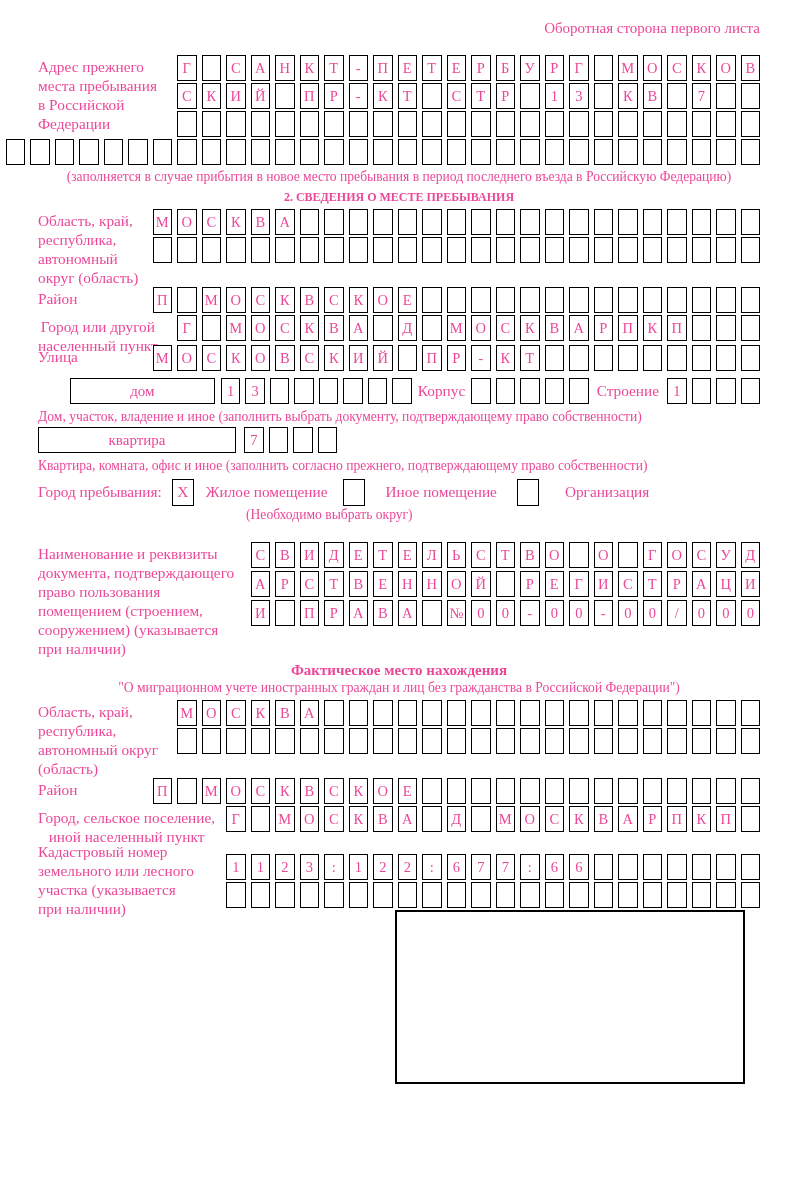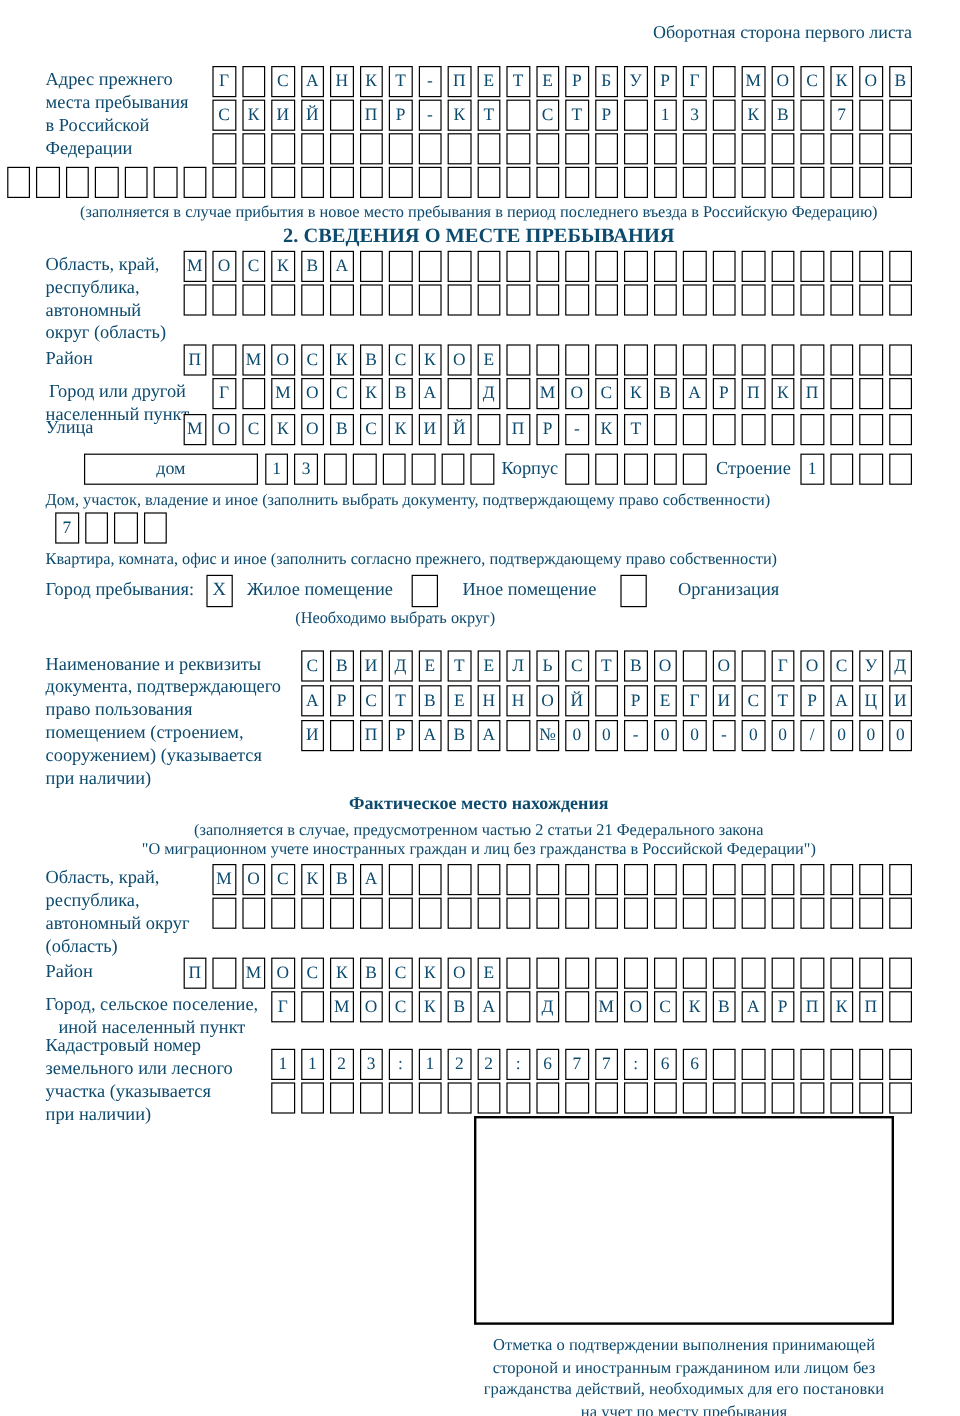--- a/index.html
+++ b/index.html
@@ -1,37 +1,37 @@
 <!DOCTYPE html>
 <html><head>
 <meta charset="utf-8">
 <style>
   html,body {margin:0; padding:0; background:#fff;}
   .page {
     width:800px; height:1180px; box-sizing:border-box;
     padding:0 40px 0 38px; position:relative; overflow:hidden;
-    background:#ffffff; color:#0c4a6e;
+    background:#ffffff; color:#ec4899;
     font-family:"Liberation Serif", serif;
   }
   .header-note {padding-top:20px; text-align:right; font-size:15px;}
   
   .cellrow {display:flex; gap:5px; flex:0 0 auto;}
   .cell {
     flex:0 0 auto; width:19.5px; height:26px; box-sizing:border-box;
     border:1.8px solid #000; display:flex; align-items:center; justify-content:center;
     font-size:14.5px; background:#fff;
   }
   .frows {display:flex; flex-direction:column; gap:2px; align-items:flex-end; margin-left:auto;}
   .field {display:flex; align-items:flex-start;}
   .flabel {flex:0 0 auto; font-size:15.3px; line-height:19px; white-space:pre-line; padding-top:2px;}
   .flabel.capped {height:26px; overflow:visible;text-align:center;}
   .fullrow {display:flex; gap:5px; justify-content:flex-end; margin-left:-33px; margin-top:2px;}
   .note {font-size:13.6px; line-height:15px;}
   .center {text-align:center;}
-  .sec-heading {text-align:center; font-weight:bold; font-size:17px; line-height:20px;}
+  .sec-heading {text-align:center; font-weight:bold; font-size:12px; line-height:20px;}
   
   .prev-address {margin-top:18px;}
   .prev-note {margin-top:4px;}
   .s2-heading {margin-top:3px;}
   .f-oblast {margin-top:2px;}
   .f-gorod {margin-top:2px;}
   .f-ulitsa {margin-top:2px;}
   .dom-row {margin-top:5px; display:flex; align-items:flex-start;padding-left:32px;}
   .wide-box {
     box-sizing:border-box; border:1.8px solid #000; height:26px;
@@ -386,20 +386,21 @@
     <div class="cellrow g8">
         <span class="cell">1</span>
         <span class="cell"></span>
         <span class="cell"></span>
         <span class="cell"></span>
       </div>
   </div>
   <div class="note dom-note">Дом, участок, владение и иное (заполнить выбрать документу, подтверждающему право собственности)</div>
 
   <div class="kv-row">
+    <div class="wide-box kv-box">квартира</div>
     <div class="cellrow g8">
         <span class="cell">7</span>
         <span class="cell"></span>
         <span class="cell"></span>
         <span class="cell"></span>
       </div>
   </div>
   <div class="note kv-note">Квартира, комната, офис и иное (заполнить согласно прежнего, подтверждающему право собственности)</div>
 
   <div class="mesto">
@@ -487,21 +488,20 @@
           <span class="cell">0</span>
           <span class="cell">/</span>
           <span class="cell">0</span>
           <span class="cell">0</span>
           <span class="cell">0</span>
         </div>
     </div>
   </div>
 
   <div class="sec-heading fact-heading">Фактическое место нахождения</div>
-  <div class="note center fact-note1">(заполняется в случае, предусмотренном частью 2 статьи 21 Федерального закона</div>
   <div class="note center fact-note2">"О миграционном учете иностранных граждан и лиц без гражданства в Российской Федерации")</div>
 
   <div class="field f-foblast">
     <div class="flabel">Область, край,
 республика,
 автономный округ
 (область)</div>
     <div class="frows">
       <div class="cellrow">
           <span class="cell">М</span>
@@ -673,18 +673,14 @@
           <span class="cell"></span>
           <span class="cell"></span>
           <span class="cell"></span>
           <span class="cell"></span>
           <span class="cell"></span>
         </div>
     </div>
   </div>
 
   <div class="stamp-box"></div>
-  <div class="stamp-note">Отметка о подтверждении выполнения принимающей
-стороной и иностранным гражданином или лицом без
-гражданства действий, необходимых для его постановки
-на учет по месту пребывания</div>
 
 </div>
 
 </body></html>

